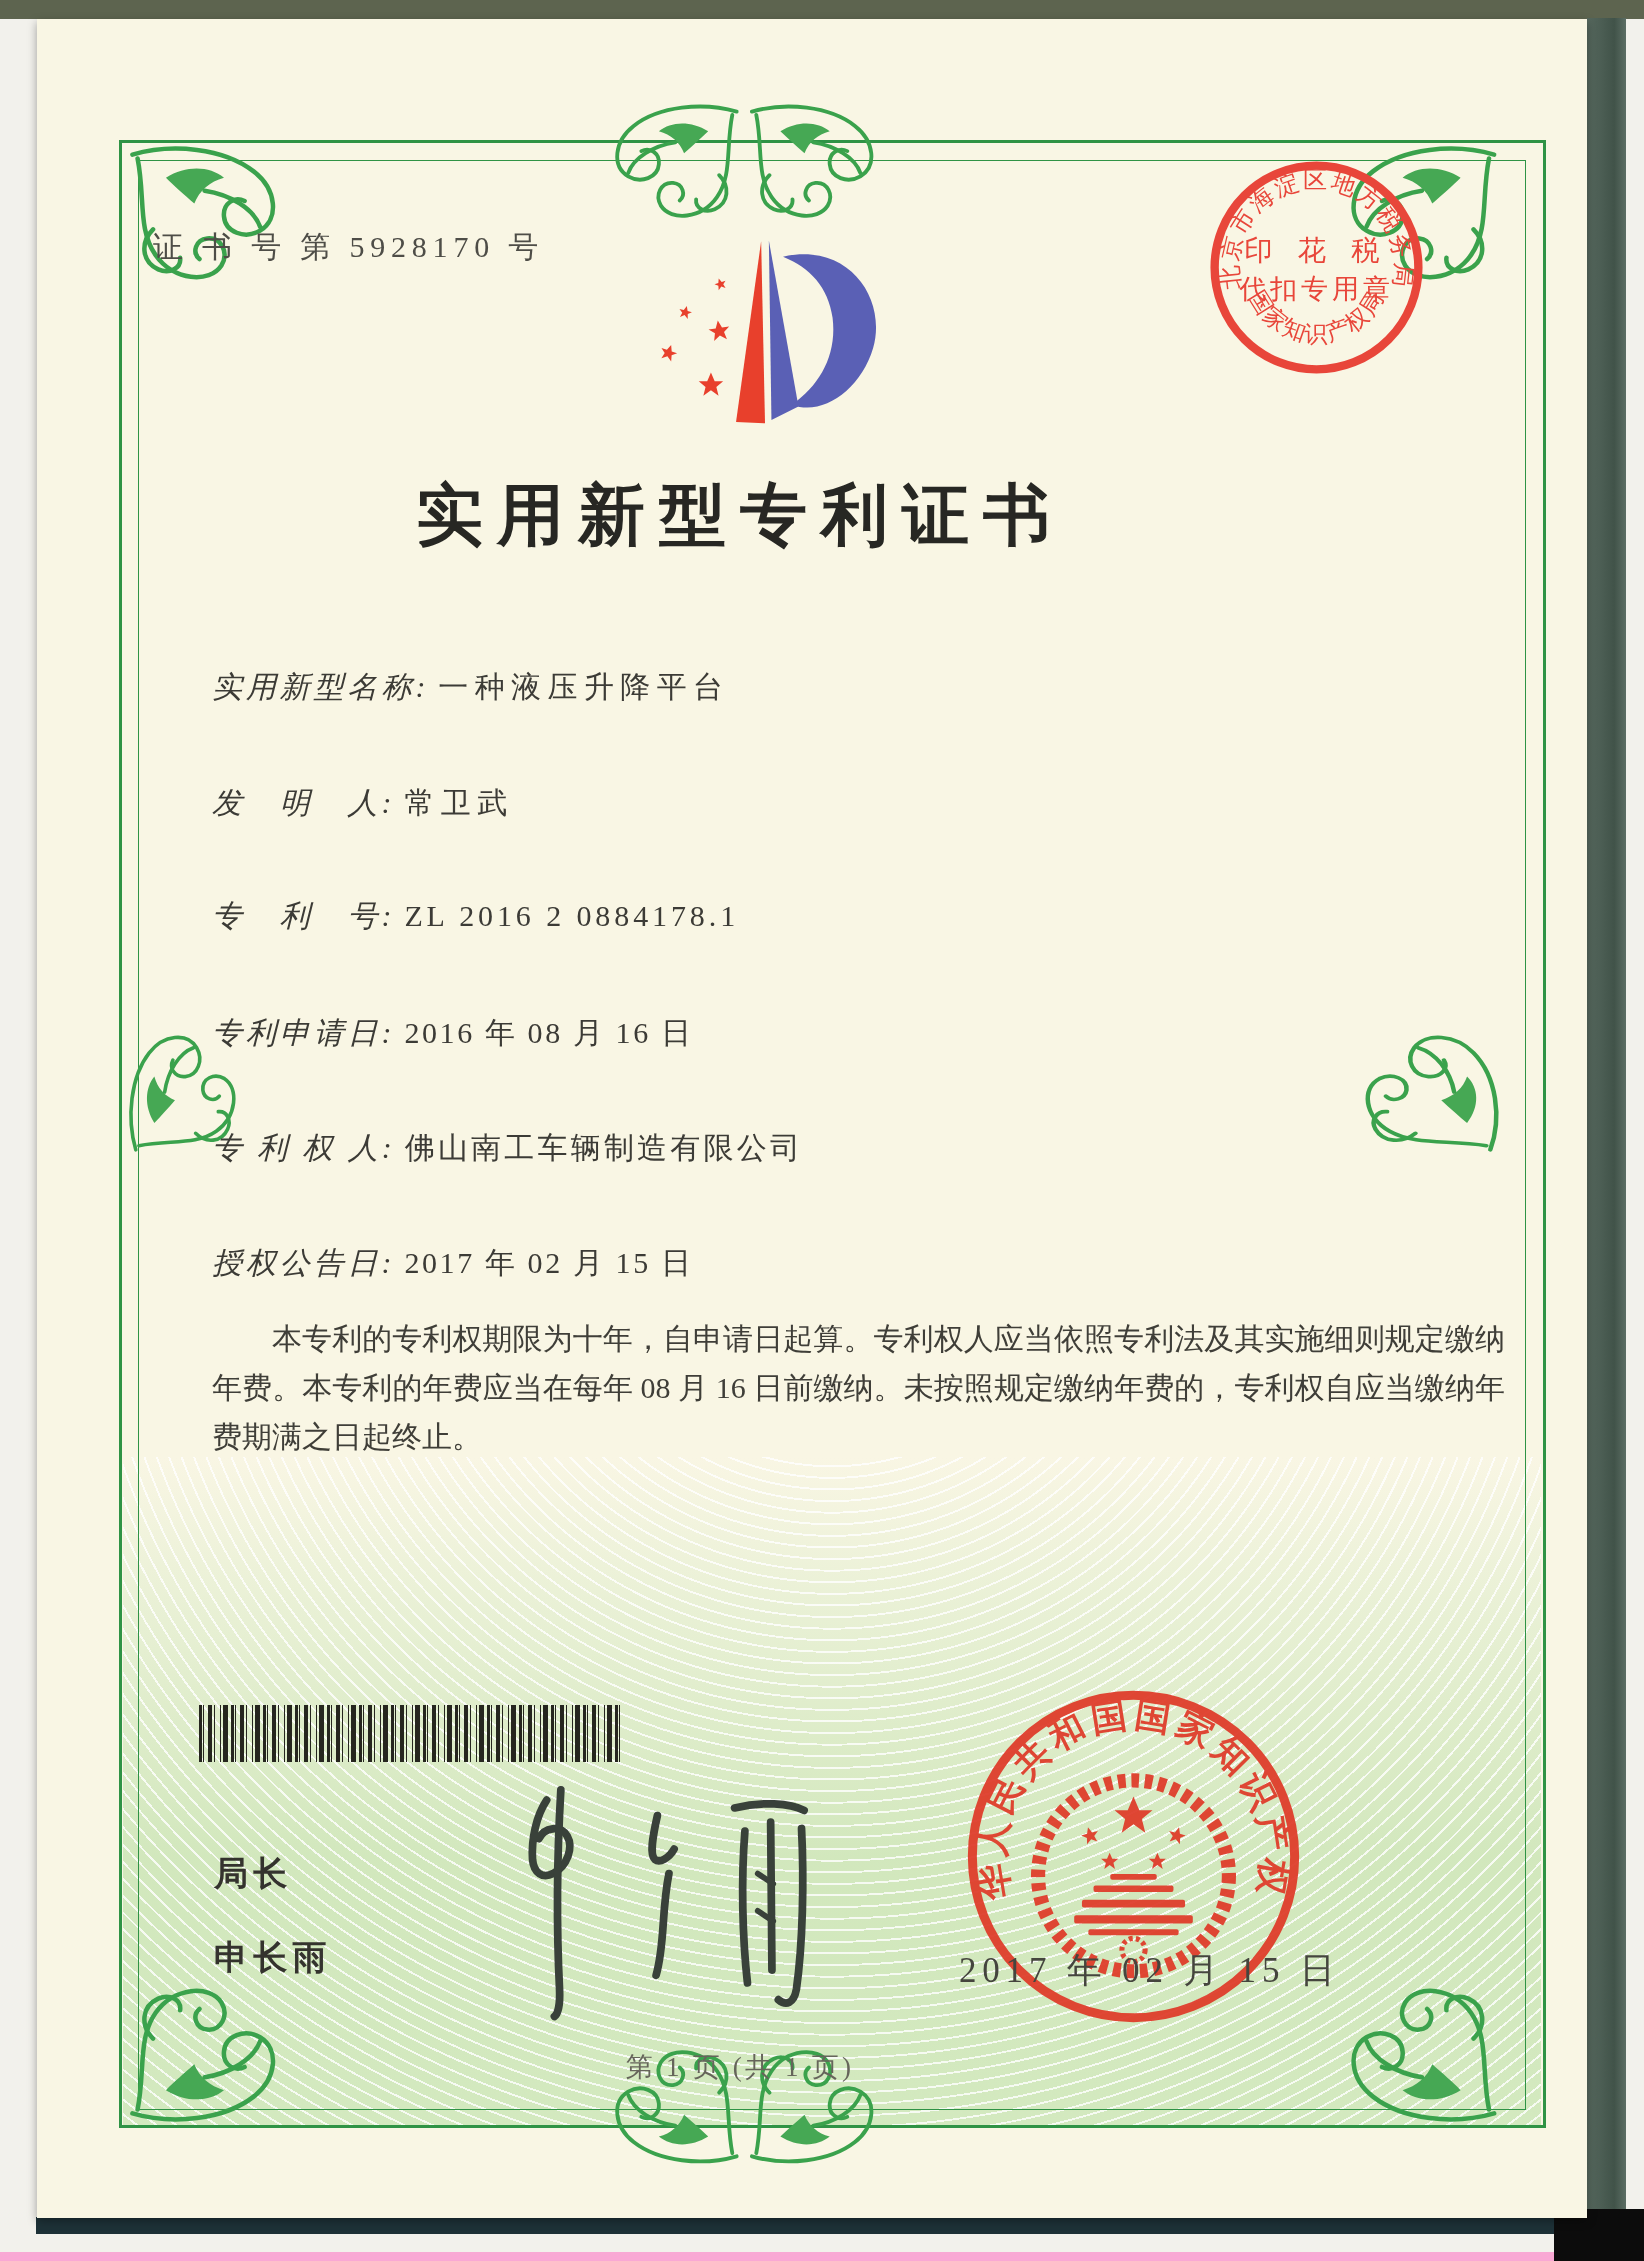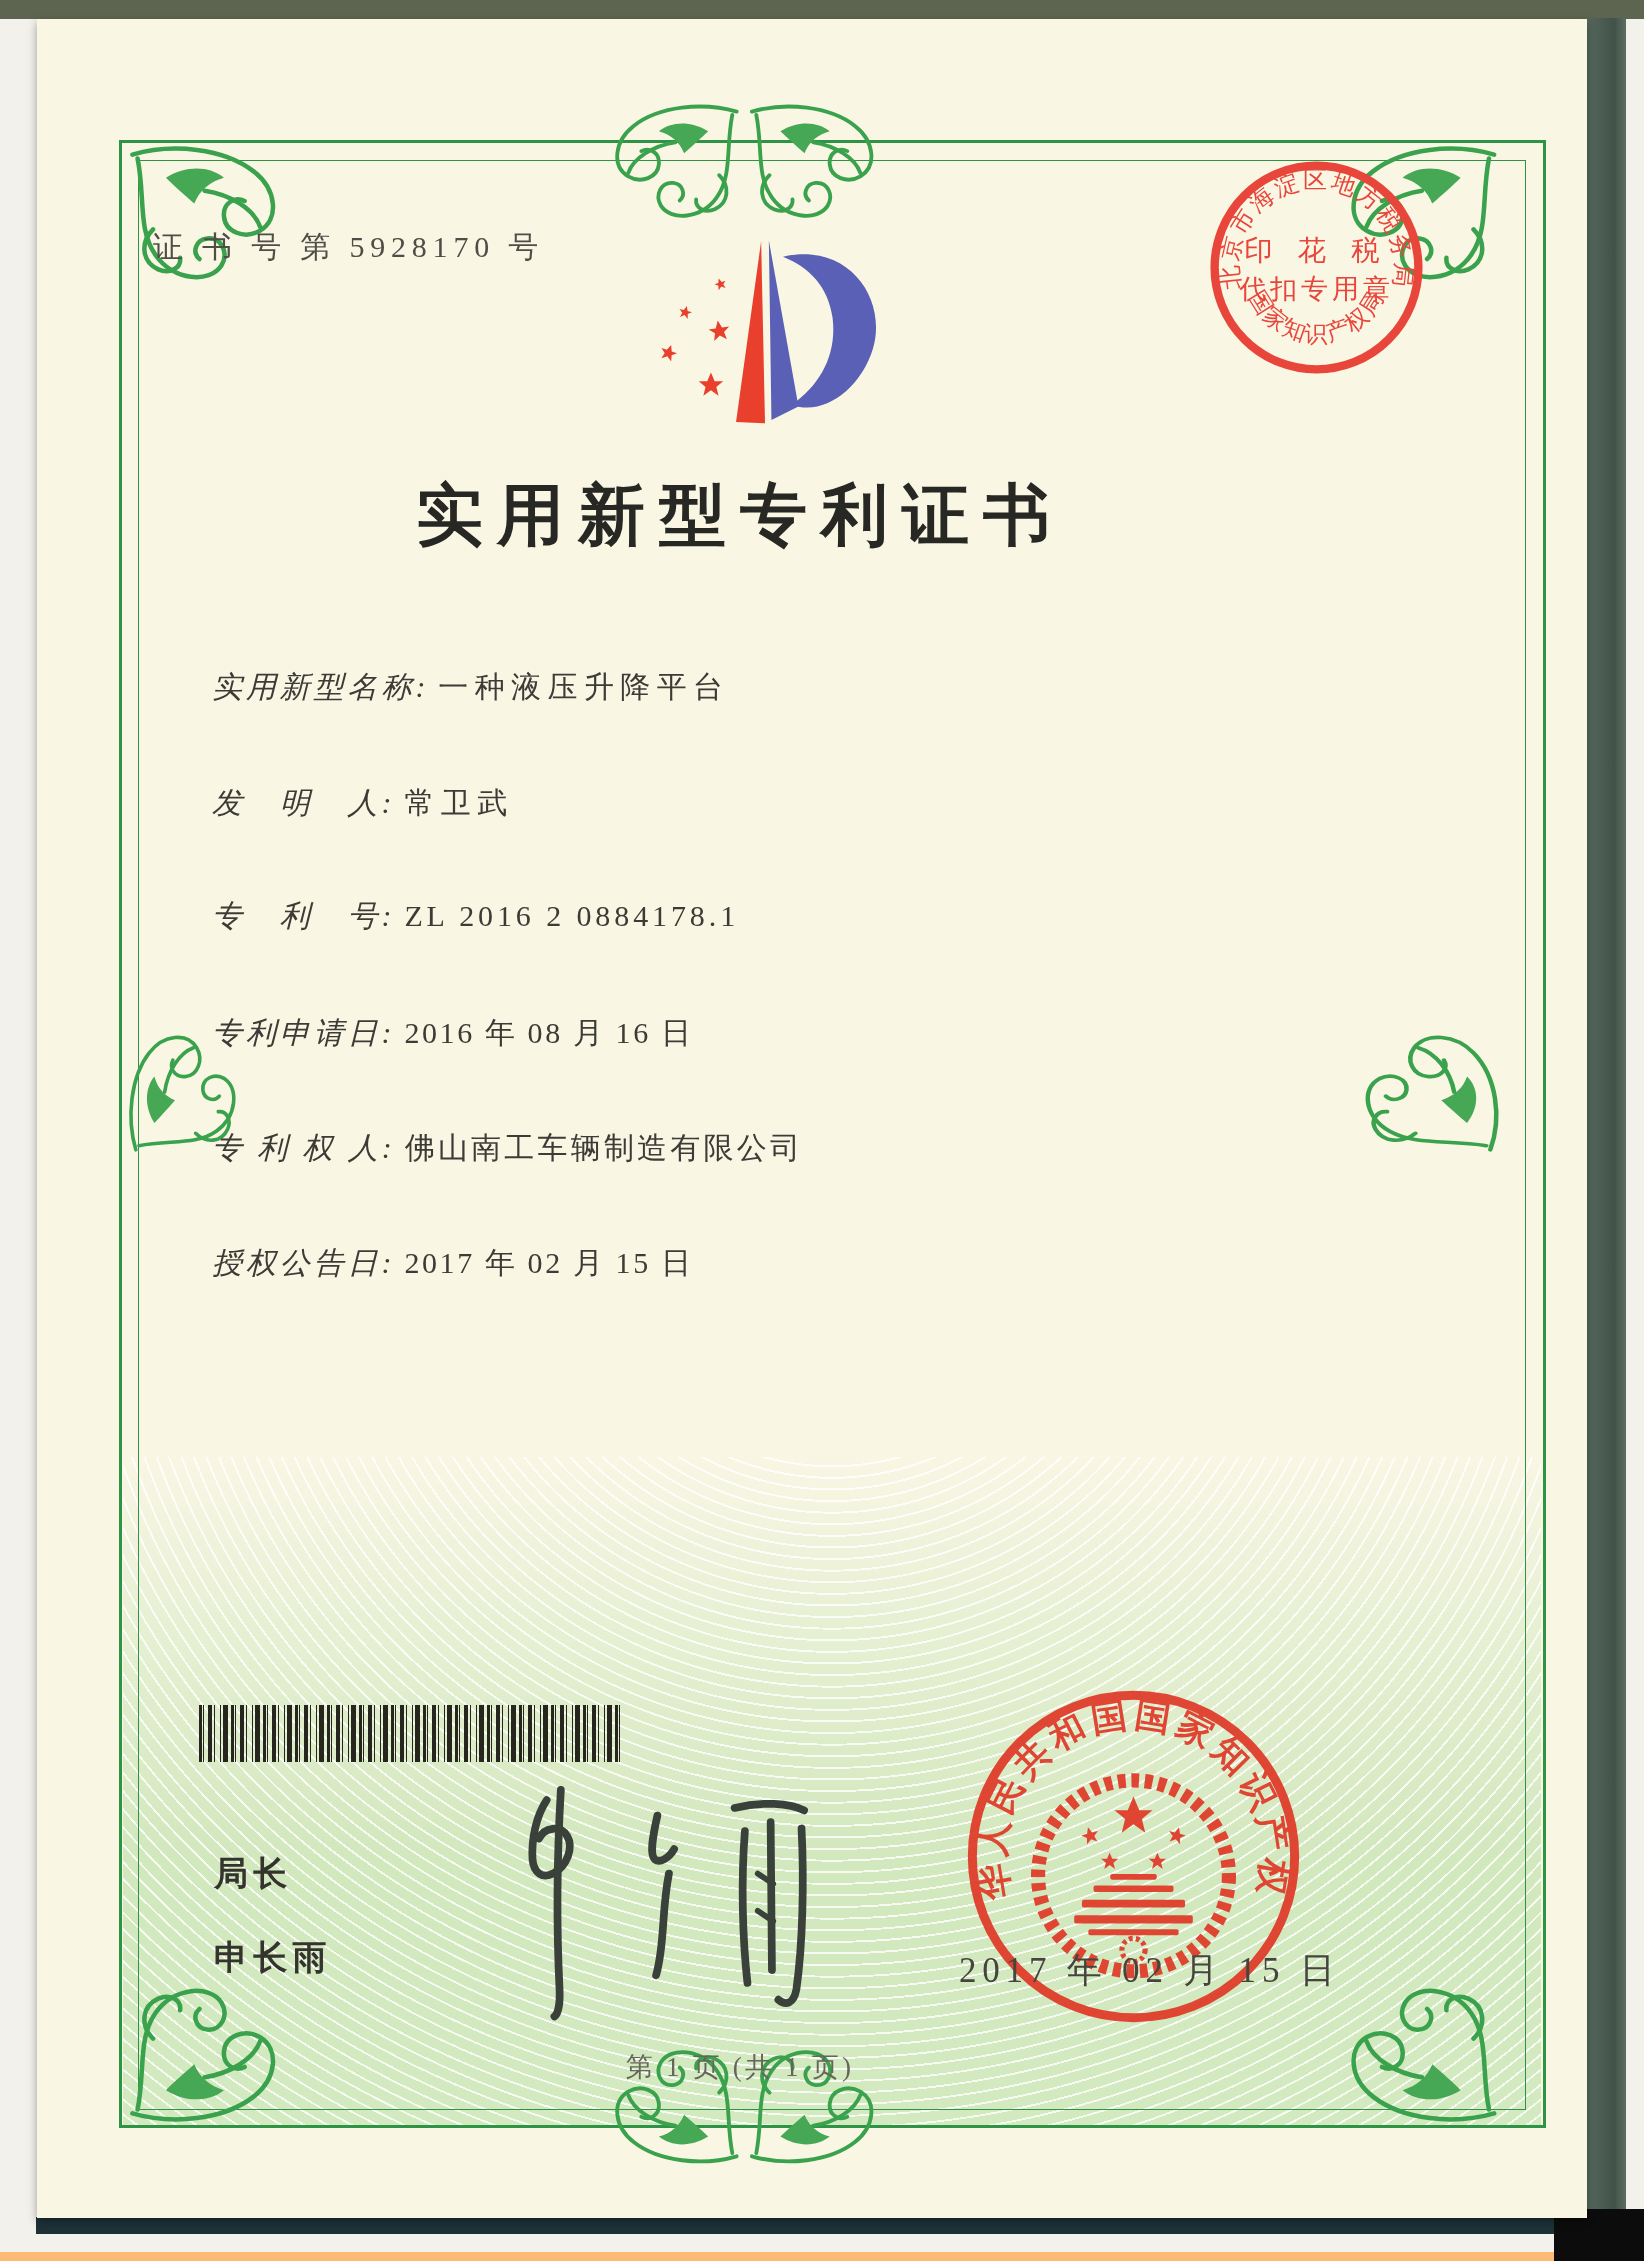--- a/index.html
+++ b/index.html
@@ -1,16 +1,16 @@
 <!DOCTYPE html>
 <html style="font-size:10.3px"><head>
 <meta charset="utf-8">
 <style>
   html,body{margin:0;padding:0;background:#101010;}
-  .canvas{position:relative;width:1644px;height:2261px;background:#fdba74;overflow:hidden;
+  .canvas{position:relative;width:1644px;height:2261px;background:#f9a8d4;overflow:hidden;
           font-family:"Liberation Serif","DejaVu Serif",serif;}
   .mat{position:absolute;left:0;top:0;width:1644px;height:2252px;background:#f2f1ec;}
   .band-top{position:absolute;left:0;top:0;width:1644px;height:19.3px;background:#5d644f;}
   .strip-right{position:absolute;left:1587px;top:18px;width:39px;height:2194px;
                background:linear-gradient(90deg,#57695f,#415349 70%,#5c6e64);}
   .strip-bottom{position:absolute;left:36px;top:2217px;width:1554px;height:17px;background:#1d3137;}
   .corner-br{position:absolute;right:0;bottom:0;width:90px;height:52px;background:#0c0c0c;}
   .paper{position:absolute;left:37px;top:19.3px;width:1550px;height:2199px;background:#f9f6e4;
          box-shadow:0 2.6px 9px rgba(0,0,0,.35);}
   .frame-outer{position:absolute;left:82px;top:121px;width:1427px;height:1988px;
@@ -136,20 +136,21 @@
       <span class="lab">专利申请日:</span><span class="val" style="letter-spacing:2.6px">2016 年 08 月 16 日</span>
     </div>
     <div class="row" style="top:1109px">
       <span class="lab">专 利 权 人:</span><span class="val" style="letter-spacing:3.2px">佛山南工车辆制造有限公司</span>
     </div>
     <div class="row" style="top:1224px">
       <span class="lab">授权公告日:</span><span class="val" style="letter-spacing:2.6px">2017 年 02 月 15 日</span>
     </div>
 
     <div class="paras">
+      <p>本专利的专利权期限为十年，自申请日起算。专利权人应当依照专利法及其实施细则规定缴纳年费。本专利的年费应当在每年 08 月 16 日前缴纳。未按照规定缴纳年费的，专利权自应当缴纳年费期满之日起终止。</p>
     </div>
 
     <div class="barcode"></div>
 
     <div class="signer-role">局长</div>
     <div class="signer-name">申长雨</div>
 
     <svg class="signature" width="361" height="251" viewBox="0 0 560 390" fill="none" stroke="#39413a" stroke-width="12" stroke-linecap="round">
       <path d="M128,36 C112,60 104,96 106,128 C108,150 122,158 138,150 C160,138 170,110 160,92 C150,74 124,78 116,96"></path>
       <path d="M150,20 C146,90 142,210 148,330 C149,352 146,368 140,372"></path>

